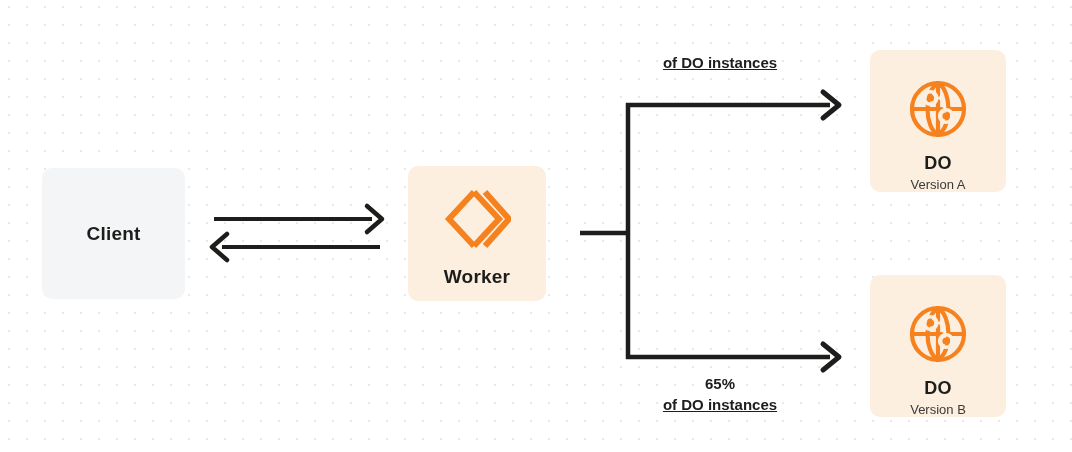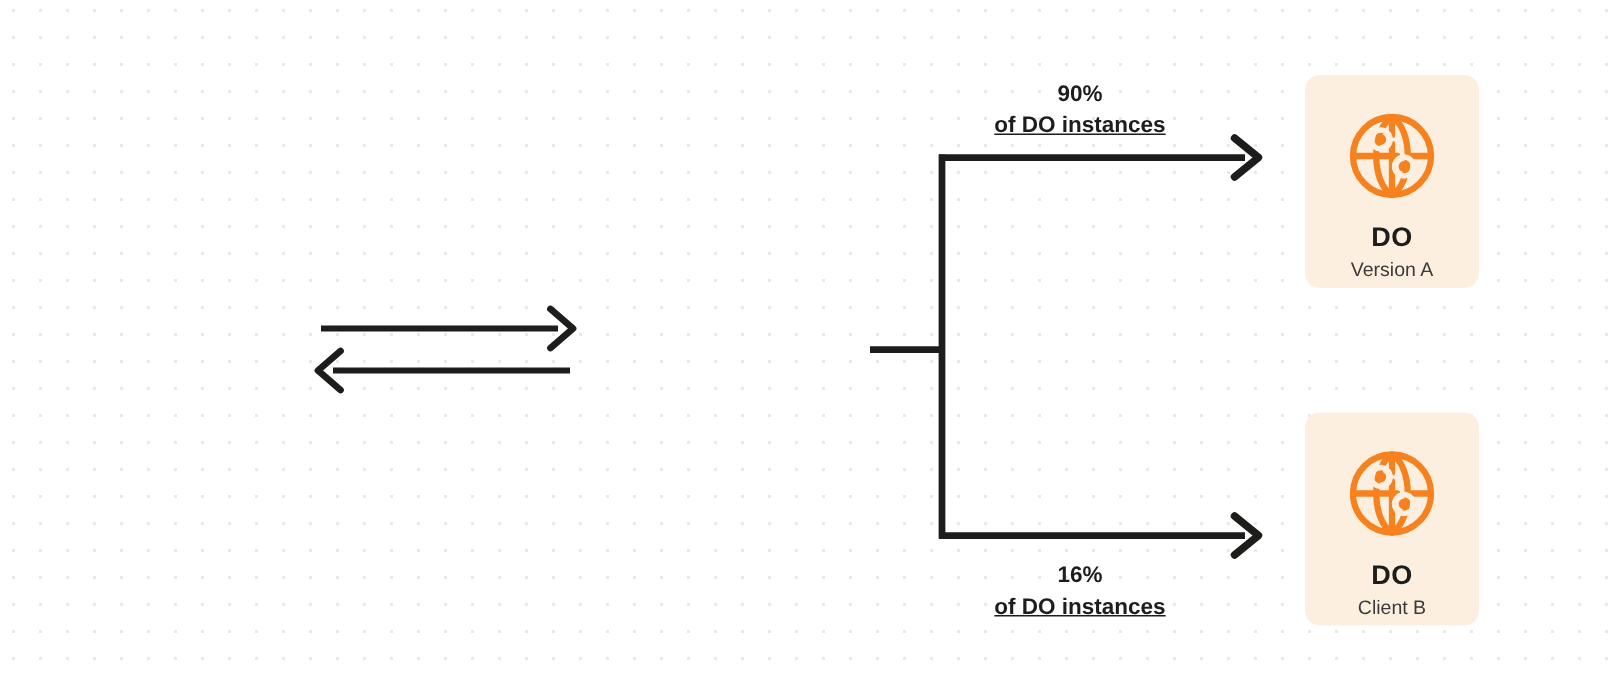--- a/index.html
+++ b/index.html
@@ -61,24 +61,24 @@
   .node-worker .node-title {
     font-size: 19px;
     font-weight: bold;
     color: #1d1d1b;
     margin-top: 16px;
     letter-spacing: 0.2px;
   }
 
   .node-do {
     left: 870px;
-    width: 116px;
+    width: 136px;
     height: 142px;
     background-color: #fdefdf;
-    justify-content: center;
+    justify-content: flex-end;
     padding-top: 18px;
   }
   .node-do-a { top: 50px; }
   .node-do-b { top: 275px; }
   .node-do .node-title {
     font-size: 18px;
     font-weight: bold;
     color: #1d1d1b;
     margin-top: 14px;
     letter-spacing: 0.3px;
@@ -164,21 +164,37 @@
       <line x1="626" y1="105" x2="830" y2="105" stroke="#1d1d1b" stroke-width="4.5" stroke-linecap="butt"></line>
       <polyline points="823,92 839,105 823,118" fill="none" stroke="#1d1d1b" stroke-width="5" stroke-linecap="round" stroke-linejoin="round"></polyline>
     </g>
 
     <g>
       <line x1="626" y1="357" x2="830" y2="357" stroke="#1d1d1b" stroke-width="4.5" stroke-linecap="butt"></line>
       <polyline points="823,344 839,357 823,370" fill="none" stroke="#1d1d1b" stroke-width="5" stroke-linecap="round" stroke-linejoin="round"></polyline>
     </g>
   </svg>
 
-
+  <div class="node node-client">
+    <span class="node-title">Client</span>
+  </div>
+
+  <div class="node node-worker">
+    <span>
+      <svg class="icon-worker" viewBox="0 0 68 62" aria-hidden="true">
+
+        <polyline points="31,4 6,31 31,58" fill="none" stroke="#f6821f" stroke-width="6" stroke-linecap="butt" stroke-linejoin="miter"></polyline>
+
+        <polyline points="31,4 56,31 31,58" fill="none" stroke="#f6821f" stroke-width="6" stroke-linecap="butt" stroke-linejoin="miter"></polyline>
+
+        <polyline points="42,4 66,31 42,58" fill="none" stroke="#f6821f" stroke-width="6" stroke-linecap="butt" stroke-linejoin="miter"></polyline>
+      </svg>
+    </span>
+    <span class="node-title">Worker</span>
+  </div>
 
   <div class="node node-do node-do-a">
     <span>
       <svg class="icon-globe" viewBox="0 0 60 60" aria-hidden="true">
         <g fill="none" stroke="#f6821f" stroke-width="4.2" stroke-linecap="round">
 
           <circle cx="30" cy="30" r="26"></circle>
 
           <path d="M 4.5 30 L 33.5 30"></path>
           <path d="M 41.5 30 L 55.5 30"></path>
@@ -214,26 +230,25 @@
           <path d="M 30 4.2 C 16 12, 16 48, 30 55.8"></path>
           <path d="M 30 4.2 C 44 12, 44 48, 30 55.8"></path>
         </g>
         <circle cx="22.5" cy="19" r="3.6" fill="#f6821f"></circle>
         <circle cx="38" cy="37" r="3.6" fill="#f6821f"></circle>
         <circle cx="22.5" cy="19" r="6.3" fill="none" stroke="#fdefdf" stroke-width="3.6"></circle>
         <circle cx="38" cy="37" r="6.3" fill="none" stroke="#fdefdf" stroke-width="3.6"></circle>
       </svg>
     </span>
     <span class="node-title">DO</span>
-    <span class="node-sub">Client B</span>
+    <span class="node-sub">Version B</span>
   </div>
 
   <div class="edge-label edge-label-top">
-    <span class="pct">90%</span>
     <span class="sub">of DO instances</span>
   </div>
 
   <div class="edge-label edge-label-bottom">
-    <span class="pct">16%</span>
+    <span class="pct">65%</span>
     <span class="sub">of DO instances</span>
   </div>
 
 </div>
 
 </body></html>

